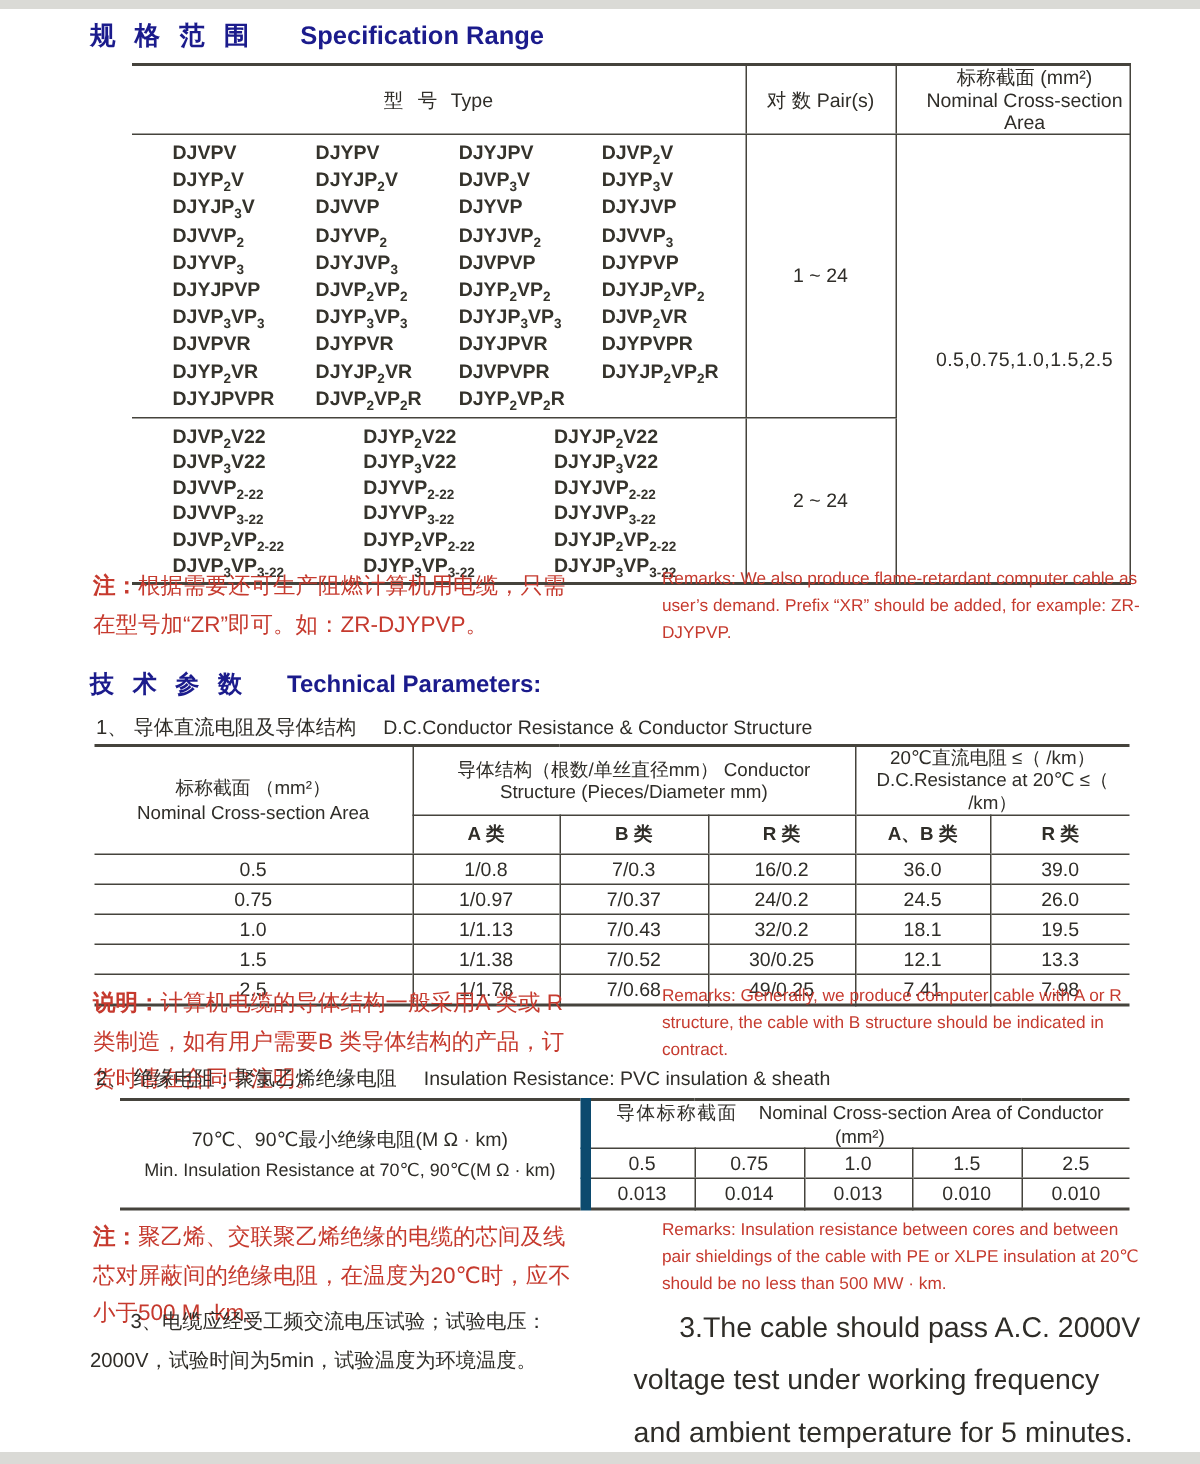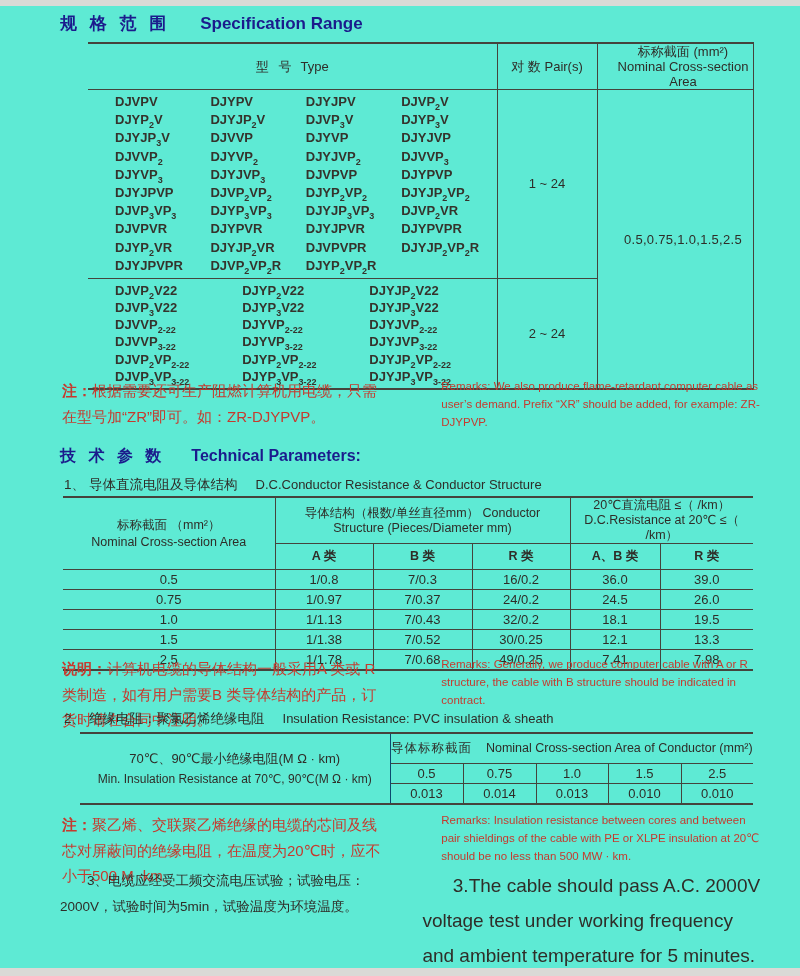--- a/index.html
+++ b/index.html
@@ -3,21 +3,21 @@
 <meta charset="utf-8">
 <style>
   html,body{margin:0;padding:0;}
   body{
     width:800px;height:976px;position:relative;
     background:#dadad6;
     font-family:"Liberation Sans","DejaVu Sans",sans-serif;
     color:#2f2d28;
     -webkit-font-smoothing:antialiased;
   }
-  .paper{position:absolute;top:6px;left:0;width:800px;height:962px;background:#5eead4;overflow:hidden;}
+  .paper{position:absolute;top:6px;left:0;width:800px;height:962px;background:#ffffff;overflow:hidden;}
 
   
   .h1{position:absolute;left:60px;top:6px;color:#1b1b8c;font-weight:bold;font-size:17px;white-space:nowrap;}
   .h1 .cn{letter-spacing:4px;margin-right:30px;}
   .h2{position:absolute;left:60px;top:440px;color:#1b1b8c;font-weight:bold;font-size:16px;white-space:nowrap;}
   .h2 .cn{letter-spacing:4px;margin-right:26px;margin-top:39px;}
 
   
   table{border-collapse:collapse;table-layout:fixed;}
   th,td{padding:0;font-weight:normal;}
@@ -64,21 +64,21 @@
   .tech-table .c1h{line-height:17px;border-bottom:1px solid #45433c;}
   .tech-table .v{border-left:1px solid #45433c;}
   .tech-table tbody td{height:19px;text-align:center;font-size:13px;border-top:1px solid #45433c;}
   .tech-table tbody tr td:nth-child(n+2){border-left:1px solid #45433c;}
   .tech-table tbody tr:first-child td{border-top:none;}
 
   
   .ins-table{position:absolute;left:80px;top:726px;width:673px;
     border-top:2px solid #45433c;border-bottom:2px solid #45433c;}
   .ins-table td{text-align:center;vertical-align:middle;font-size:13px;}
-  .ins-table .left-cell{width:310px;border-right:1px solid #0c4a6e;font-size:13px;line-height:20px;}
+  .ins-table .left-cell{width:310px;border-right:7px solid #0c4a6e;font-size:13px;line-height:20px;}
   .ins-table .left-cell .l2{font-size:12px;}
   .ins-table .rh{height:29px;font-size:12.5px;border-bottom:1px solid #45433c;}
   .ins-table .rh .cn{letter-spacing:1px;margin-right:14px;}
   .ins-table .sizes td{height:19px;border-bottom:1px solid #45433c;}
   .ins-table .sizes td + td{border-left:1px solid #45433c;}
   .ins-table .vals td{height:19px;}
   .ins-table .vals td + td{border-left:1px solid #45433c;}
 
   
   .item3{position:absolute;left:60px;top:862px;width:705px;display:flex;}

